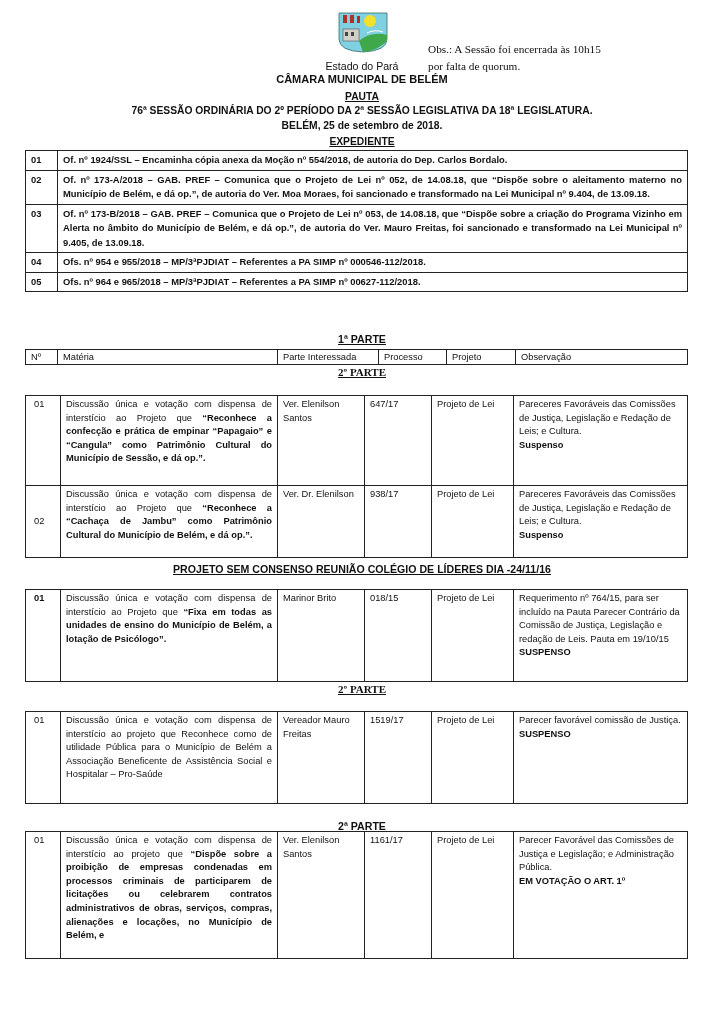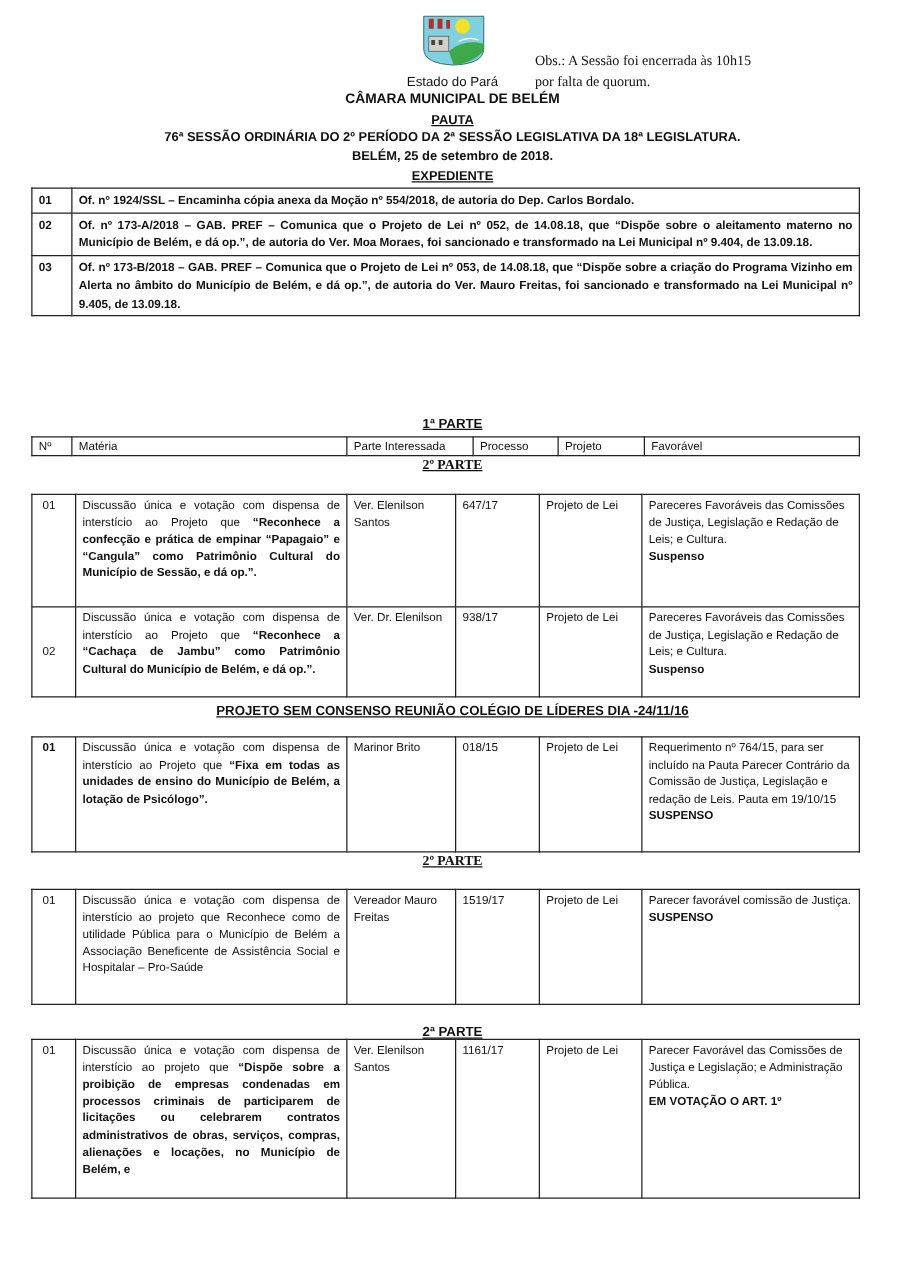--- a/index.html
+++ b/index.html
@@ -75,33 +75,41 @@
     <td>Of. nº 1924/SSL – Encaminha cópia anexa da Moção nº 554/2018, de autoria do Dep. Carlos Bordalo.</td>
   </tr>
   <tr>
     <td class="num">02</td>
     <td class="justify">Of. nº 173-A/2018 – GAB. PREF – Comunica que o Projeto de Lei nº 052, de 14.08.18, que “Dispõe sobre o aleitamento materno no Município de Belém, e dá op.”, de autoria do Ver. Moa Moraes, foi sancionado e transformado na Lei Municipal nº 9.404, de 13.09.18.</td>
   </tr>
   <tr>
     <td class="num">03</td>
     <td class="justify">Of. nº 173-B/2018 – GAB. PREF – Comunica que o Projeto de Lei nº 053, de 14.08.18, que “Dispõe sobre a criação do Programa Vizinho em Alerta no âmbito do Município de Belém, e dá op.”, de autoria do Ver. Mauro Freitas, foi sancionado e transformado na Lei Municipal nº 9.405, de 13.09.18.</td>
   </tr>
+  <tr>
+    <td class="num">04</td>
+    <td>Ofs. nº 954 e 955/2018 – MP/3ªPJDIAT – Referentes a PA SIMP nº 000546-112/2018.</td>
+  </tr>
+  <tr>
+    <td class="num">05</td>
+    <td>Ofs. nº 964 e 965/2018 – MP/3ªPJDIAT – Referentes a PA SIMP nº 00627-112/2018.</td>
+  </tr>
 </tbody>
   </table>
 
 <div class="section-title" style="top:333px;">1ª PARTE</div>
 <table id="parte1-header">
   <tbody>
       <tr>
     <td style="width:32px;">Nº</td>
     <td style="width:220px;">Matéria</td>
     <td style="width:101px;">Parte Interessada</td>
     <td style="width:68px;">Processo</td>
     <td style="width:69px;">Projeto</td>
-    <td>Favorável</td>
+    <td>Observação</td>
   </tr>
 </tbody>
   </table>
 
 <div class="section-title serif" style="top:366px;">2º PARTE</div>
 <table class="agenda" style="top:395px;">
   <tbody>
       <tr style="height:90px;">
     <td class="n">01</td>
     <td class="mat justify"><span>Discussão única e votação com dispensa de interstício ao Projeto que </span><span class="bold">“Reconhece a confecção e prática de empinar “Papagaio” e “Cangula” como Patrimônio Cultural do Município de Sessão, e dá op.”.</span></td>

